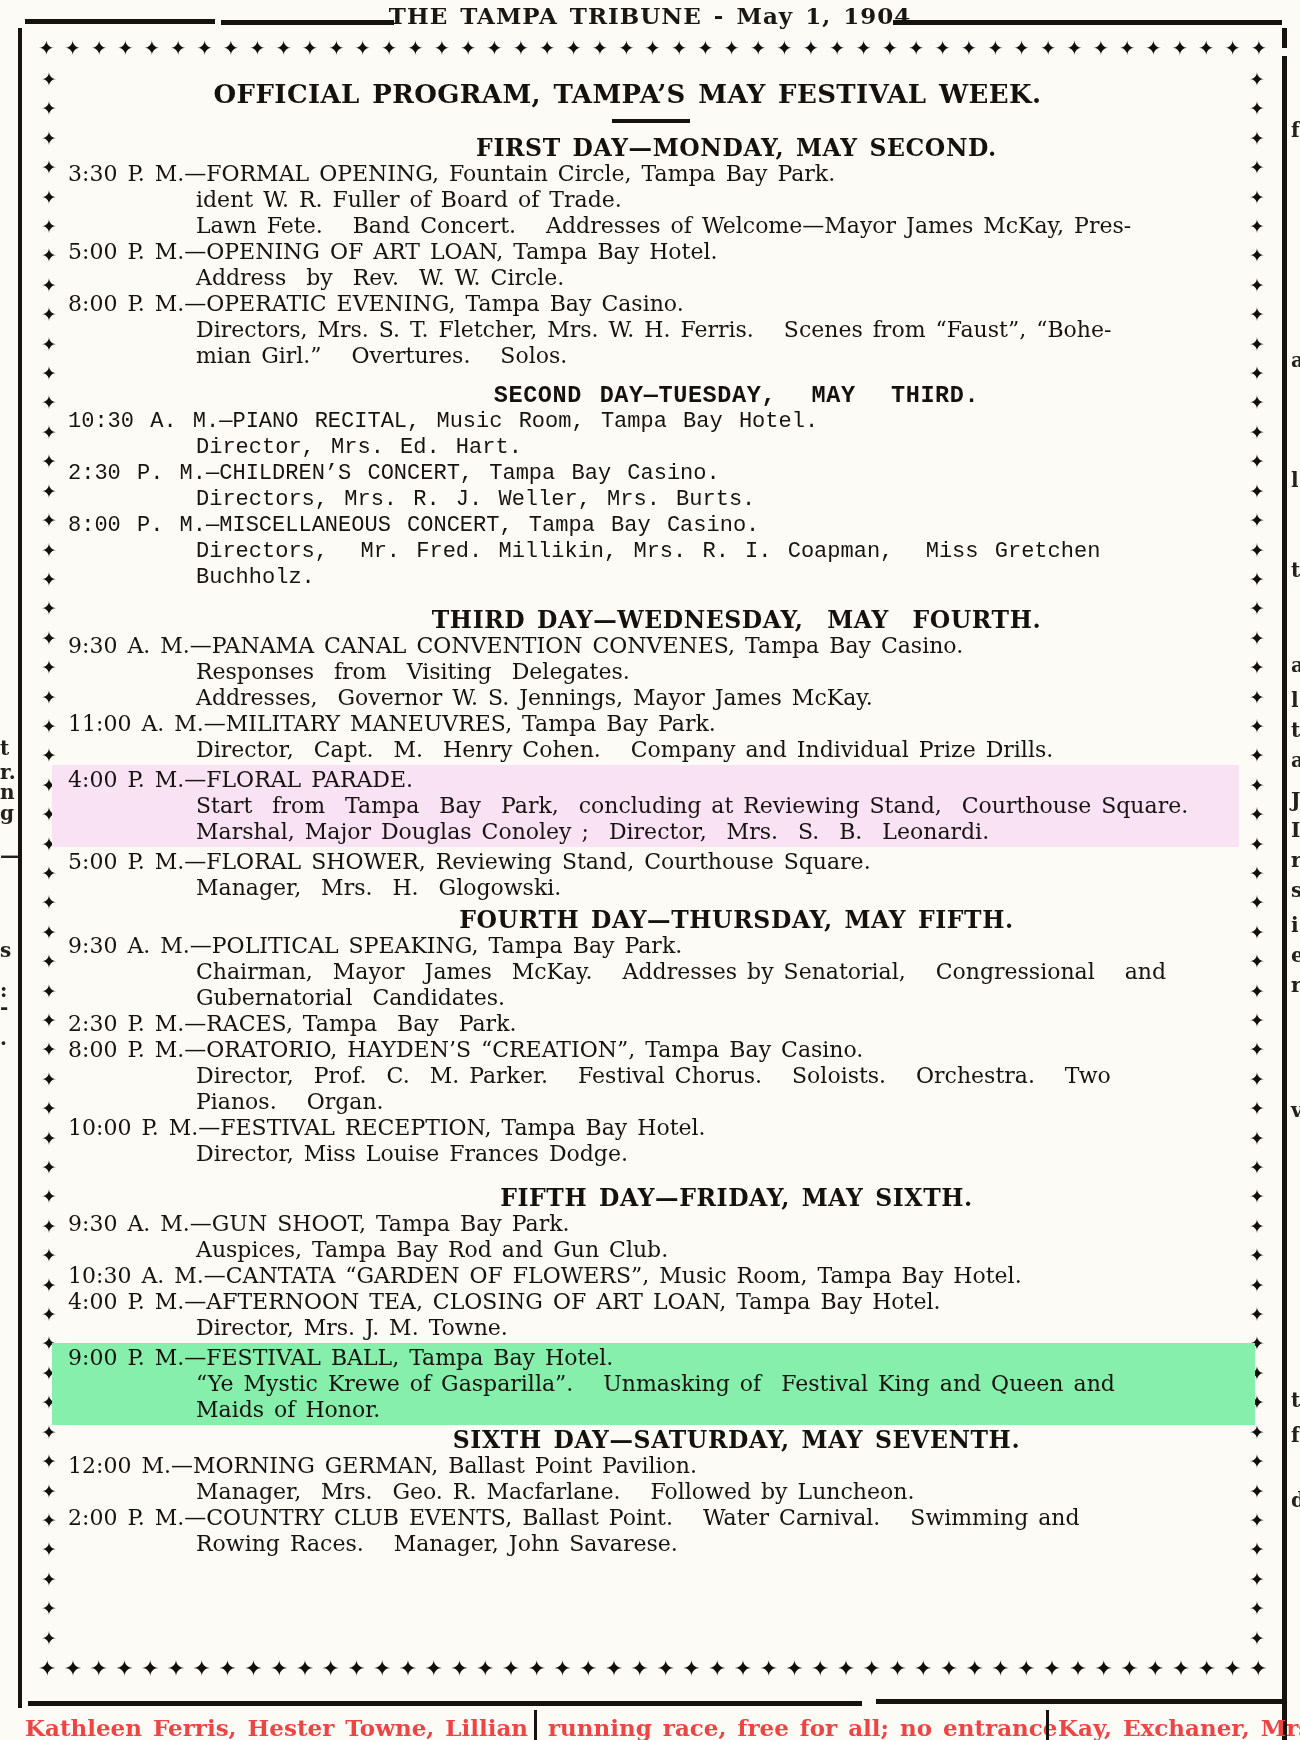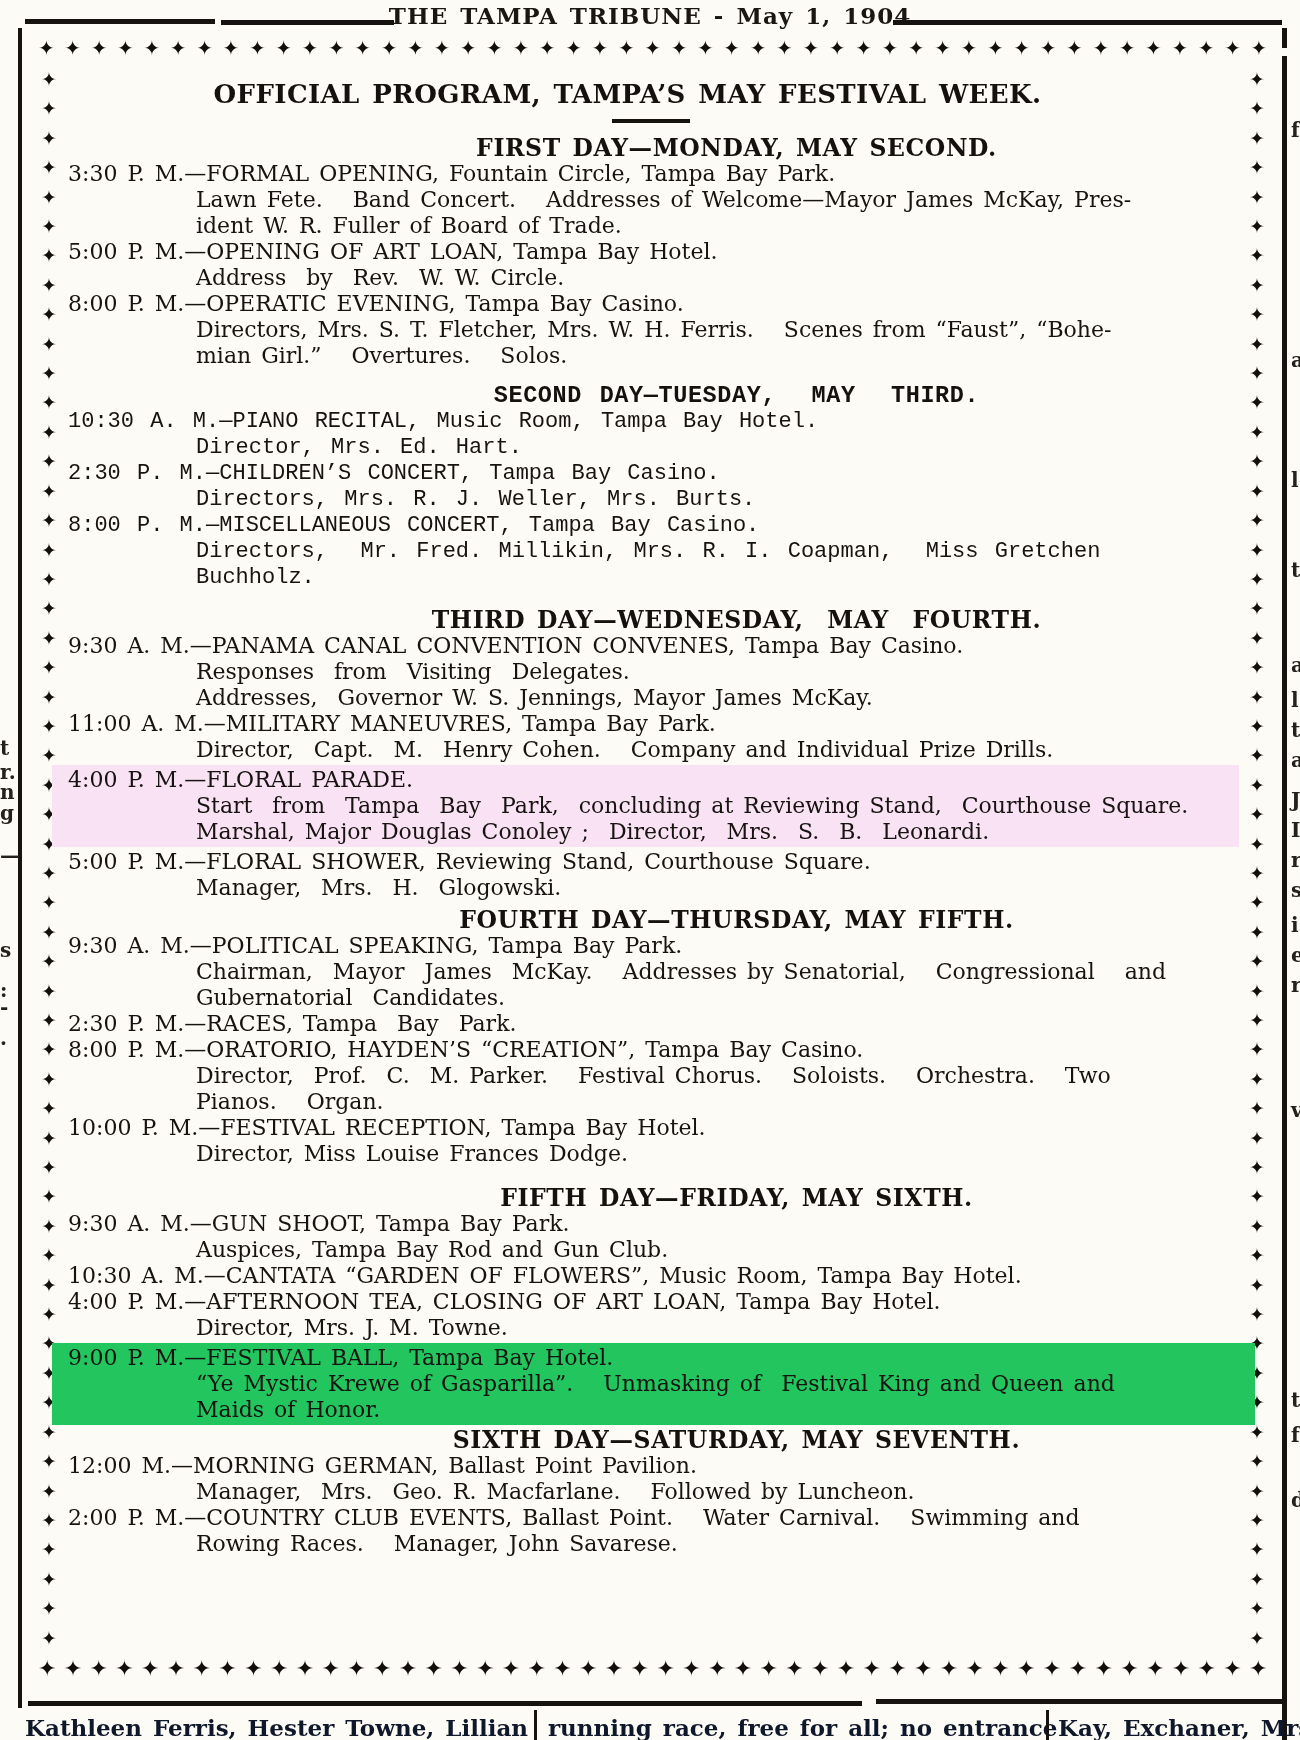--- a/index.html
+++ b/index.html
@@ -35,23 +35,23 @@
   }
   .day{margin-top:0;}
   .day-1{margin-top:14px;font-family:Liberation Mono, monospace;}
   .day-2{margin-top:16px;}
   .day-3{margin-top:6px;}
   .day-4{margin-top:18px;}
   .day-5{margin-top:2px;}
   .event-first{padding-left:128px;text-indent:-128px;}
   .event-detail{padding-left:128px;}
   .event.hl-pink{background:#f8e2f4;margin:2px -6px 2px -16px;padding:2px 6px 2px 16px;}
-  .event.hl-yellow{background:#22c55e;margin:2px -22px 2px -16px;padding:2px 22px 2px 16px;}
+  .event.hl-yellow{background:#86efac;margin:2px -22px 2px -16px;padding:2px 22px 2px 16px;}
   
-  .footer-text{position:absolute;top:1714px;font-weight:700;font-size:23px;white-space:nowrap;color:#0f172a;}
+  .footer-text{position:absolute;top:1714px;font-weight:700;font-size:23px;white-space:nowrap;color:#ef4444;}
   
   .frag{position:absolute;font-weight:700;font-size:20px;color:#24201c;line-height:1;}
   .frag-left{left:0;}
   .frag-right{left:1291px;}
 </style>
 </head>
 <body>
 
 <div class="page">
 
@@ -277,22 +277,22 @@
     </div>
 
   <div class="content">
     <div class="prog-title line">OFFICIAL PROGRAM, TAMPA’S MAY FESTIVAL WEEK.</div>
     <div class="title-divider"></div>
     <div>
         <div class="day day-0">
           <div class="day-heading line">FIRST DAY—MONDAY, MAY SECOND.</div>
           <div class="event">
             <div class="line event-first">3:30 P. M.—FORMAL OPENING, Fountain Circle, Tampa Bay Park.</div>
+            <div class="line event-detail">ident W. R. Fuller of Board of Trade.</div>
             <div class="line event-detail">Lawn Fete.   Band Concert.   Addresses of Welcome—Mayor James McKay, Pres-</div>
-            <div class="line event-detail">ident W. R. Fuller of Board of Trade.</div>
           </div>
           <div class="event">
             <div class="line event-first">5:00 P. M.—OPENING OF ART LOAN, Tampa Bay Hotel.</div>
             <div class="line event-detail">Address  by  Rev.  W. W. Circle.</div>
           </div>
           <div class="event">
             <div class="line event-first">8:00 P. M.—OPERATIC EVENING, Tampa Bay Casino.</div>
             <div class="line event-detail">Directors, Mrs. S. T. Fletcher, Mrs. W. H. Ferris.   Scenes from “Faust”, “Bohe-</div>
             <div class="line event-detail">mian Girl.”   Overtures.   Solos.</div>
           </div>

